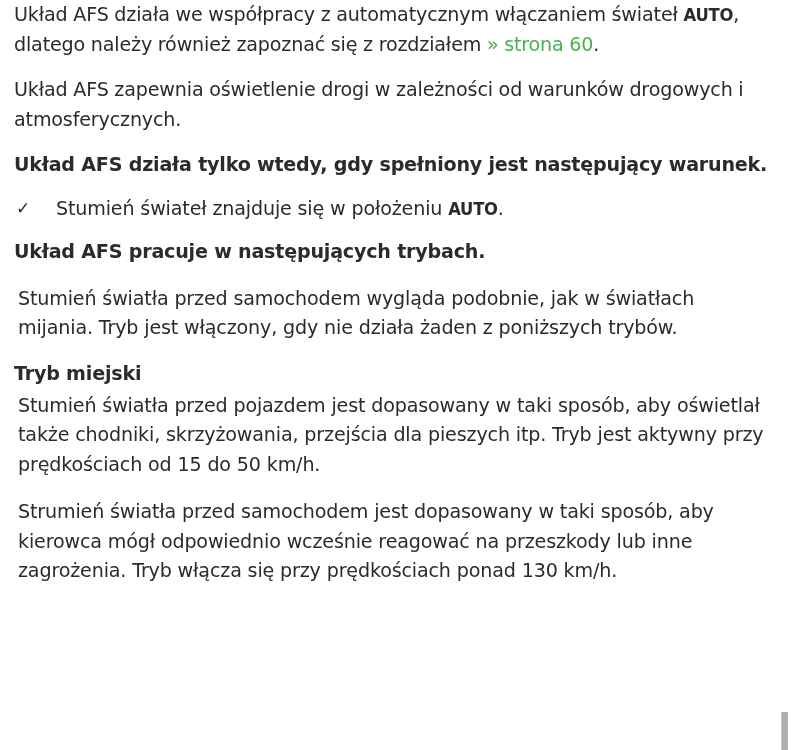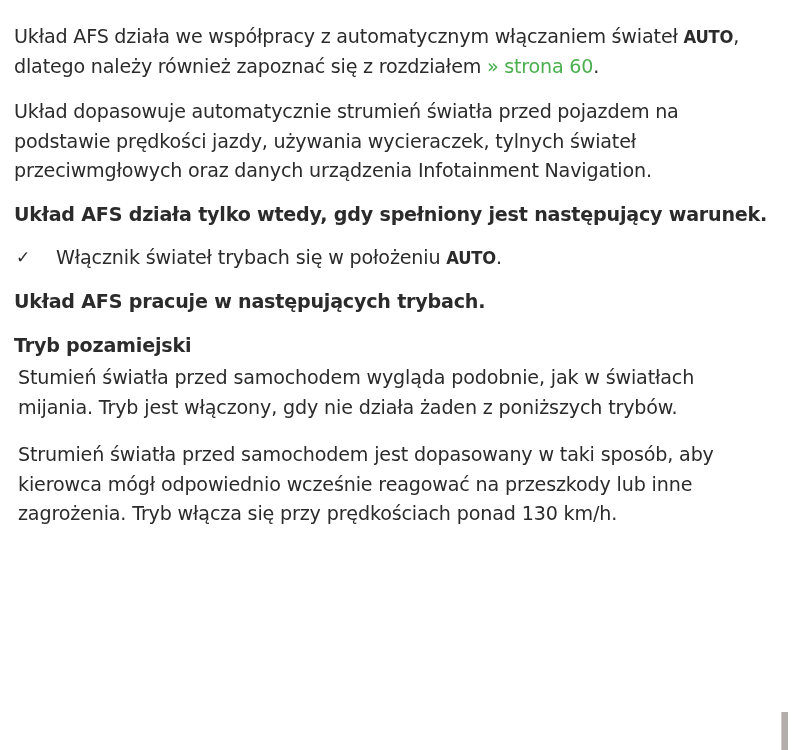--- a/index.html
+++ b/index.html
@@ -15,21 +15,21 @@
     font-family: "DejaVu Sans", "Liberation Sans", sans-serif;
     color: #2b2b2b;
     -webkit-font-smoothing: antialiased;
   }
 
   .page {
     position: relative;
     width: 792px;
     height: 750px;
     box-sizing: border-box;
-    padding: 22px 17px 0 14px;
+    padding: 0 17px 0 14px;
   }
 
   
   .para {
     font-size: 19.1px;
     line-height: 29.5px;
     letter-spacing: -0.15px;
     margin: 0 0 16px 0;
     text-align: left;
     word-spacing: -0.2px;
@@ -118,36 +118,39 @@
     border-left: 1px solid #cfcac7;
   }
 </style>
 </head>
 <body>
 
 <div class="page">
 
   <p class="para"><span>Układ AFS działa we współpracy z automatycznym włączaniem świateł </span><span class="auto">AUTO</span><span>, dlatego należy również zapoznać się z rozdziałem </span><a class="xref" href="#" style="text-decoration:none">» strona 60</a><span>.</span></p>
 
+  <p class="para">Układ AFS zapewnia oświetlenie drogi w zależności od warunków drogowych i atmosferycznych.</p>
 
-  <p class="para tight">Układ dopasowuje automatycznie strumień światła przed pojazdem na podstawie prędkości jazdy, używania wycieraczek, tylnych świateł przeciwmgłowych oraz danych urządzenia Infotainment Navigation.</p>
 
   <p class="lead-bold">Układ AFS działa tylko wtedy, gdy spełniony jest następujący warunek.</p>
 
   <ul class="check-list">
-    <li class="check-item"><span class="check-mark">✓</span><span>Włącznik świateł trybach się w położeniu </span><span class="auto">AUTO</span><span>.</span></li>
+    <li class="check-item"><span class="check-mark">✓</span><span>Stumień świateł znajduje się w położeniu </span><span class="auto">AUTO</span><span>.</span></li>
   </ul>
 
   <p class="lead-bold second">Układ AFS pracuje w następujących trybach.</p>
 
   <section class="mode">
-    <h3 class="mode-title">Tryb pozamiejski</h3>
     <p class="mode-body">Stumień światła przed samochodem wygląda podobnie, jak w światłach mijania. Tryb jest włączony, gdy nie działa żaden z poniższych trybów.</p>
   </section>
 
+  <section class="mode">
+    <h3 class="mode-title">Tryb miejski</h3>
+    <p class="mode-body">Stumień światła przed pojazdem jest dopasowany w taki sposób, aby oświetlał także chodniki, skrzyżowania, przejścia dla pieszych itp. Tryb jest aktywny przy prędkościach od 15 do 50 km/h.</p>
+  </section>
 
   <section class="mode">
     <p class="mode-body">Strumień światła przed samochodem jest dopasowany w taki sposób, aby kierowca mógł odpowiednio wcześnie reagować na przeszkody lub inne zagrożenia. Tryb włącza się przy prędkościach ponad 130 km/h.</p>
   </section>
 
   <div class="edge-marker"></div>
 
 </div>
 
 </body></html>

